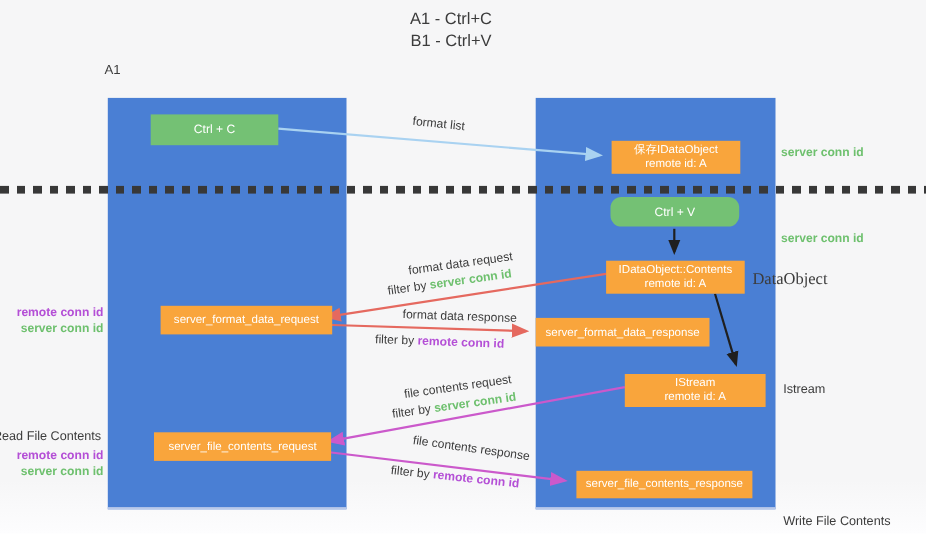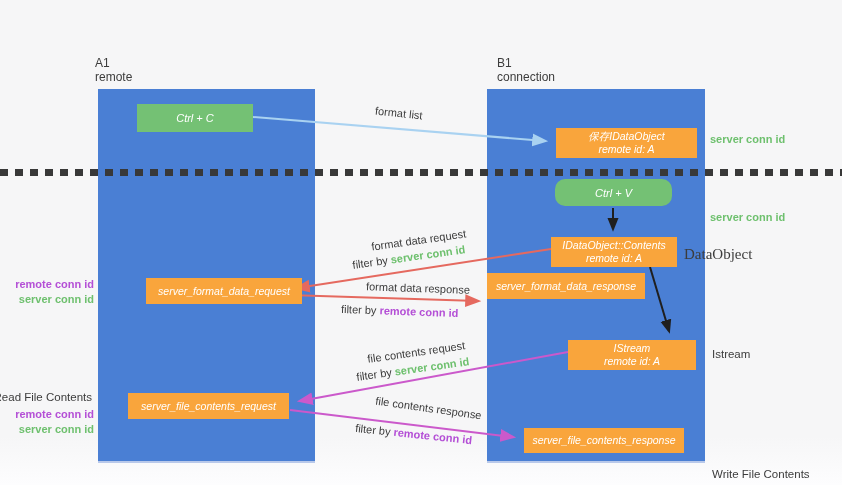--- a/index.html
+++ b/index.html
@@ -12,47 +12,46 @@
   .title{position:absolute;left:300px;top:8px;width:220px;text-align:center;
     font-size:15px;line-height:20px;color:#3c3c3c;}
   .lane-header{position:absolute;width:200px;text-align:left;font-size:12px;line-height:14px;color:#3c3c3c;}
   .lane{position:absolute;top:89px;height:372px;background:#4a7fd4;border-bottom:2px solid #b9c9ea;}
   .lane-left{left:98px;width:217px;}
   .lane-right{left:487px;width:218px;}
   .dotted{position:absolute;left:0;top:169px;width:842px;height:7px;
     background:repeating-linear-gradient(90deg,#383838 0 8px,transparent 8px 15px);z-index:3;}
   .arrows{position:absolute;left:0;top:0;z-index:4;pointer-events:none;}
   .box{position:absolute;z-index:5;display:flex;flex-direction:column;align-items:center;justify-content:center;
-    color:#ffffff;text-align:center;font-style:italic;}
+    color:#ffffff;text-align:center;}
   .box-green{background:#74c174;font-size:11px;}
   .box-orange{background:#f9a53c;font-size:10.5px;line-height:13px;}
   .lbl{position:absolute;z-index:6;font-size:11px;white-space:nowrap;color:#3c3c3c;}
   .rot-n8{transform:rotate(-8deg);}
   .rot-p8{transform:rotate(8deg);}
   .rot-p6{transform:rotate(6deg);}
   .rot-p2{transform:rotate(2deg);}
   .green{color:#6ec06e;font-weight:bold;}
   .purple{color:#b44fd6;font-weight:bold;}
   .side-right{text-align:left;}
   .side-left{text-align:right;}
   .conn-pair{line-height:15px;font-size:11px;}
 </style>
 </head>
 <body>
 
 <div class="canvas">
 
+  <div class="title">
+    <div>A1 - Ctrl+C</div>
+    <div>B1 - Ctrl+V</div>
+  </div>
 
   <div class="lane-header" style="left:95px;top:56px;">
     <div>A1</div>
-    <div>remote</div>
-  </div>
-  <div class="lane-header" style="left:497px;top:56px;">
-    <div>B1</div>
-    <div>connection</div>
   </div>
 
   <div class="lane lane-left"></div>
   <div class="lane lane-right"></div>
 
   <div class="dotted"></div>
 
   <svg class="arrows" width="842" height="485" viewBox="0 0 842 485">
     <defs>
       <marker id="ah-blue" viewBox="0 0 10 8" refX="8" refY="4" markerWidth="8" markerHeight="7" orient="auto">
@@ -74,48 +73,48 @@
     <line x1="288" y1="295" x2="478" y2="301" stroke="#e5695f" stroke-width="2" marker-end="url(#ah-salmon)"></line>
     <line x1="650" y1="267" x2="669" y2="331" stroke="#1f1f1f" stroke-width="2" marker-end="url(#ah-black)"></line>
     <line x1="568" y1="352" x2="300" y2="401" stroke="#cb59cb" stroke-width="2" marker-end="url(#ah-magenta)"></line>
     <line x1="290" y1="410" x2="513" y2="437" stroke="#cb59cb" stroke-width="2" marker-end="url(#ah-magenta)"></line>
   </svg>
 
   <div class="box box-green" style="left:137px;top:104px;width:116px;height:28px;">
     <div>Ctrl + C</div>
   </div>
 
-  <div class="box box-orange" style="left:556px;top:128px;width:141px;height:30px;">
+  <div class="box box-orange" style="left:556px;top:128px;width:117px;height:30px;">
     <div>保存IDataObject</div>
     <div>remote id: A</div>
   </div>
 
   <div class="box box-green" style="left:555px;top:179px;width:117px;height:27px;border-radius:10px;">
     <div>Ctrl + V</div>
   </div>
 
   <div class="box box-orange" style="left:551px;top:237px;width:126px;height:30px;">
     <div>IDataObject::Contents</div>
     <div>remote id: A</div>
   </div>
 
   <div class="box box-orange" style="left:146px;top:278px;width:156px;height:26px;">
     <div>server_format_data_request</div>
   </div>
 
-  <div class="box box-orange" style="left:487px;top:273px;width:158px;height:26px;">
+  <div class="box box-orange" style="left:487px;top:289px;width:158px;height:26px;">
     <div>server_format_data_response</div>
   </div>
 
   <div class="box box-orange" style="left:568px;top:340px;width:128px;height:30px;">
     <div>IStream</div>
     <div>remote id: A</div>
   </div>
 
-  <div class="box box-orange" style="left:128px;top:393px;width:161px;height:26px;">
+  <div class="box box-orange" style="left:140px;top:393px;width:161px;height:26px;">
     <div>server_file_contents_request</div>
   </div>
 
   <div class="box box-orange" style="left:524px;top:428px;width:160px;height:25px;">
     <div>server_file_contents_response</div>
   </div>
 
   <div class="lbl rot-p6" style="left:375px;top:107px;">format list</div>
 
   <div class="lbl rot-n8" style="left:371px;top:234px;">format data request</div>

